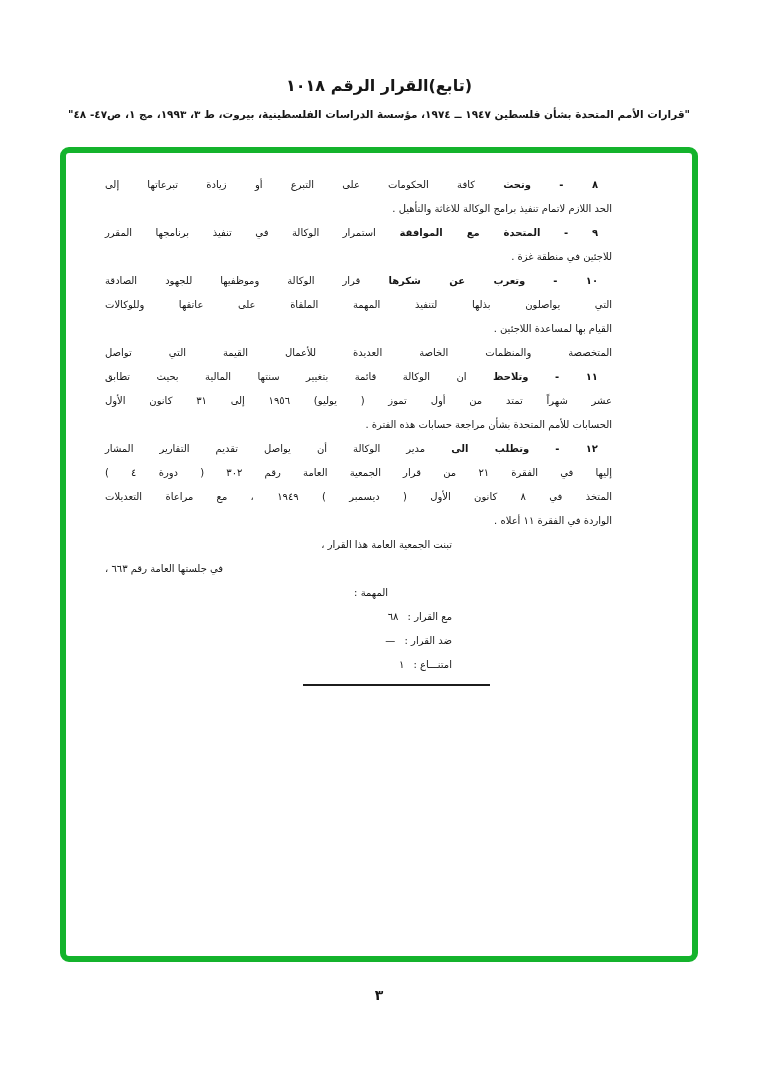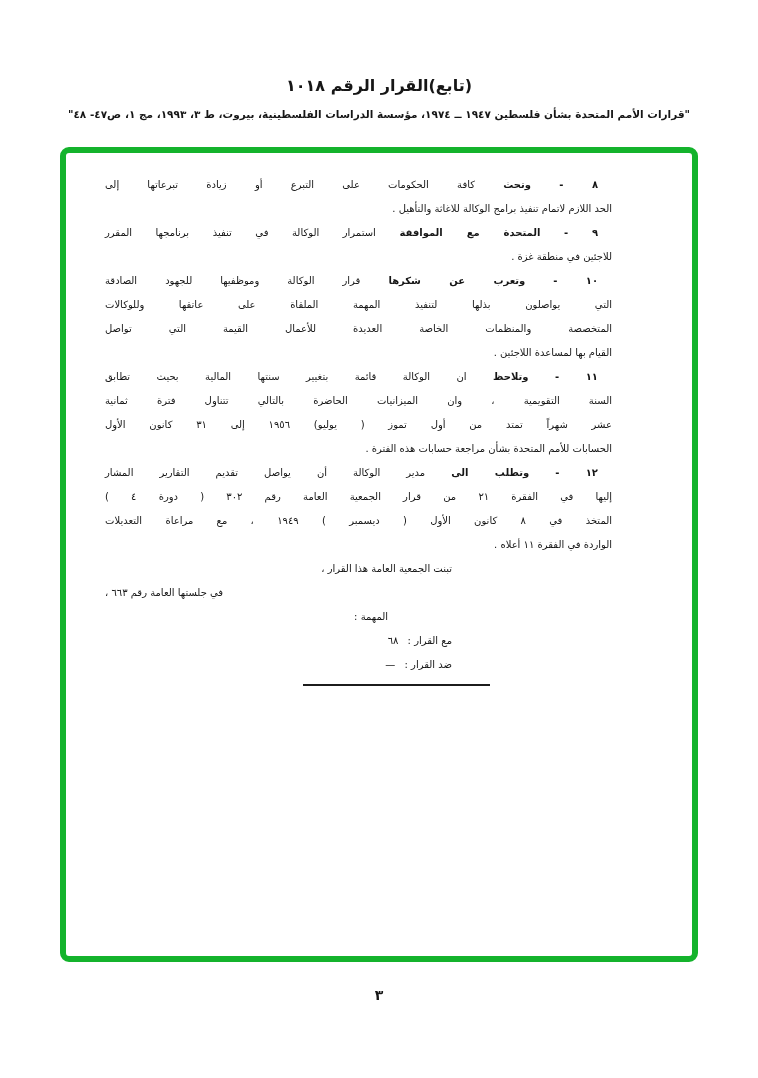--- a/index.html
+++ b/index.html
@@ -82,29 +82,28 @@
       <span>استمرار الوكالة في تنفيذ برنامجها المقرر</span>
     </div>
     <div class="line end">للاجئين في منطقة غزة .</div>
 
     <div class="line just indent">
       <span class="b">١٠ -</span>
       <span class="b">وتعرب عن شكرها</span>
       <span>قرار الوكالة وموظفيها للجهود الصادقة</span>
     </div>
     <div class="line just">التي يواصلون بذلها لتنفيذ المهمة الملقاة على عاتقها وللوكالات</div>
+    <div class="line end">القيام بها لمساعدة اللاجئين .</div>
     <div class="line just">المتخصصة والمنظمات الخاصة العديدة للأعمال القيمة التي تواصل</div>
-    <div class="line end">القيام بها لمساعدة اللاجئين .</div>
 
     <div class="line just indent">
       <span class="b">١١ -</span>
       <span class="b">وتلاحظ</span>
       <span>ان الوكالة قائمة بتغيير سنتها المالية بحيث تطابق</span>
     </div>
-    <div class="line just">السنة التقويمية ، وان الميزانيات الحاضرة بالتالي تتناول فترة ثمانية</div>
     <div class="line just">عشر شهراً تمتد من أول تموز ( يوليو) ١٩٥٦ إلى ٣١ كانون الأول</div>
     <div class="line end">الحسابات للأمم المتحدة بشأن مراجعة حسابات هذه الفترة .</div>
 
     <div class="line just indent">
       <span class="b">١٢ -</span>
       <span class="b">وتطلب الى</span>
       <span>مدير الوكالة أن يواصل تقديم التقارير المشار</span>
     </div>
     <div class="line just">إليها في الفقرة ٢١ من قرار الجمعية العامة رقم ٣٠٢ ( دورة ٤ )</div>
     <div class="line just">المتخذ في ٨ كانون الأول ( ديسمبر ) ١٩٤٩ ، مع مراعاة التعديلات</div>
@@ -115,19 +114,23 @@
     <div class="line adopt-3">المهمة :</div>
 
     <div class="line vote-row">
       <span>مع القرار :</span>
       <span class="vote-val">٦٨</span>
     </div>
     <div class="line vote-row">
       <span>ضد القرار :</span>
       <span class="vote-val">—</span>
     </div>
+    <div class="line vote-row">
+      <span>امتنـــاع :</span>
+      <span class="vote-val">١</span>
+    </div>
 
     <div class="closing-rule"></div>
 
   </div>
 </div>
 
 <div class="page-number">٣</div>
 
 </body></html>

